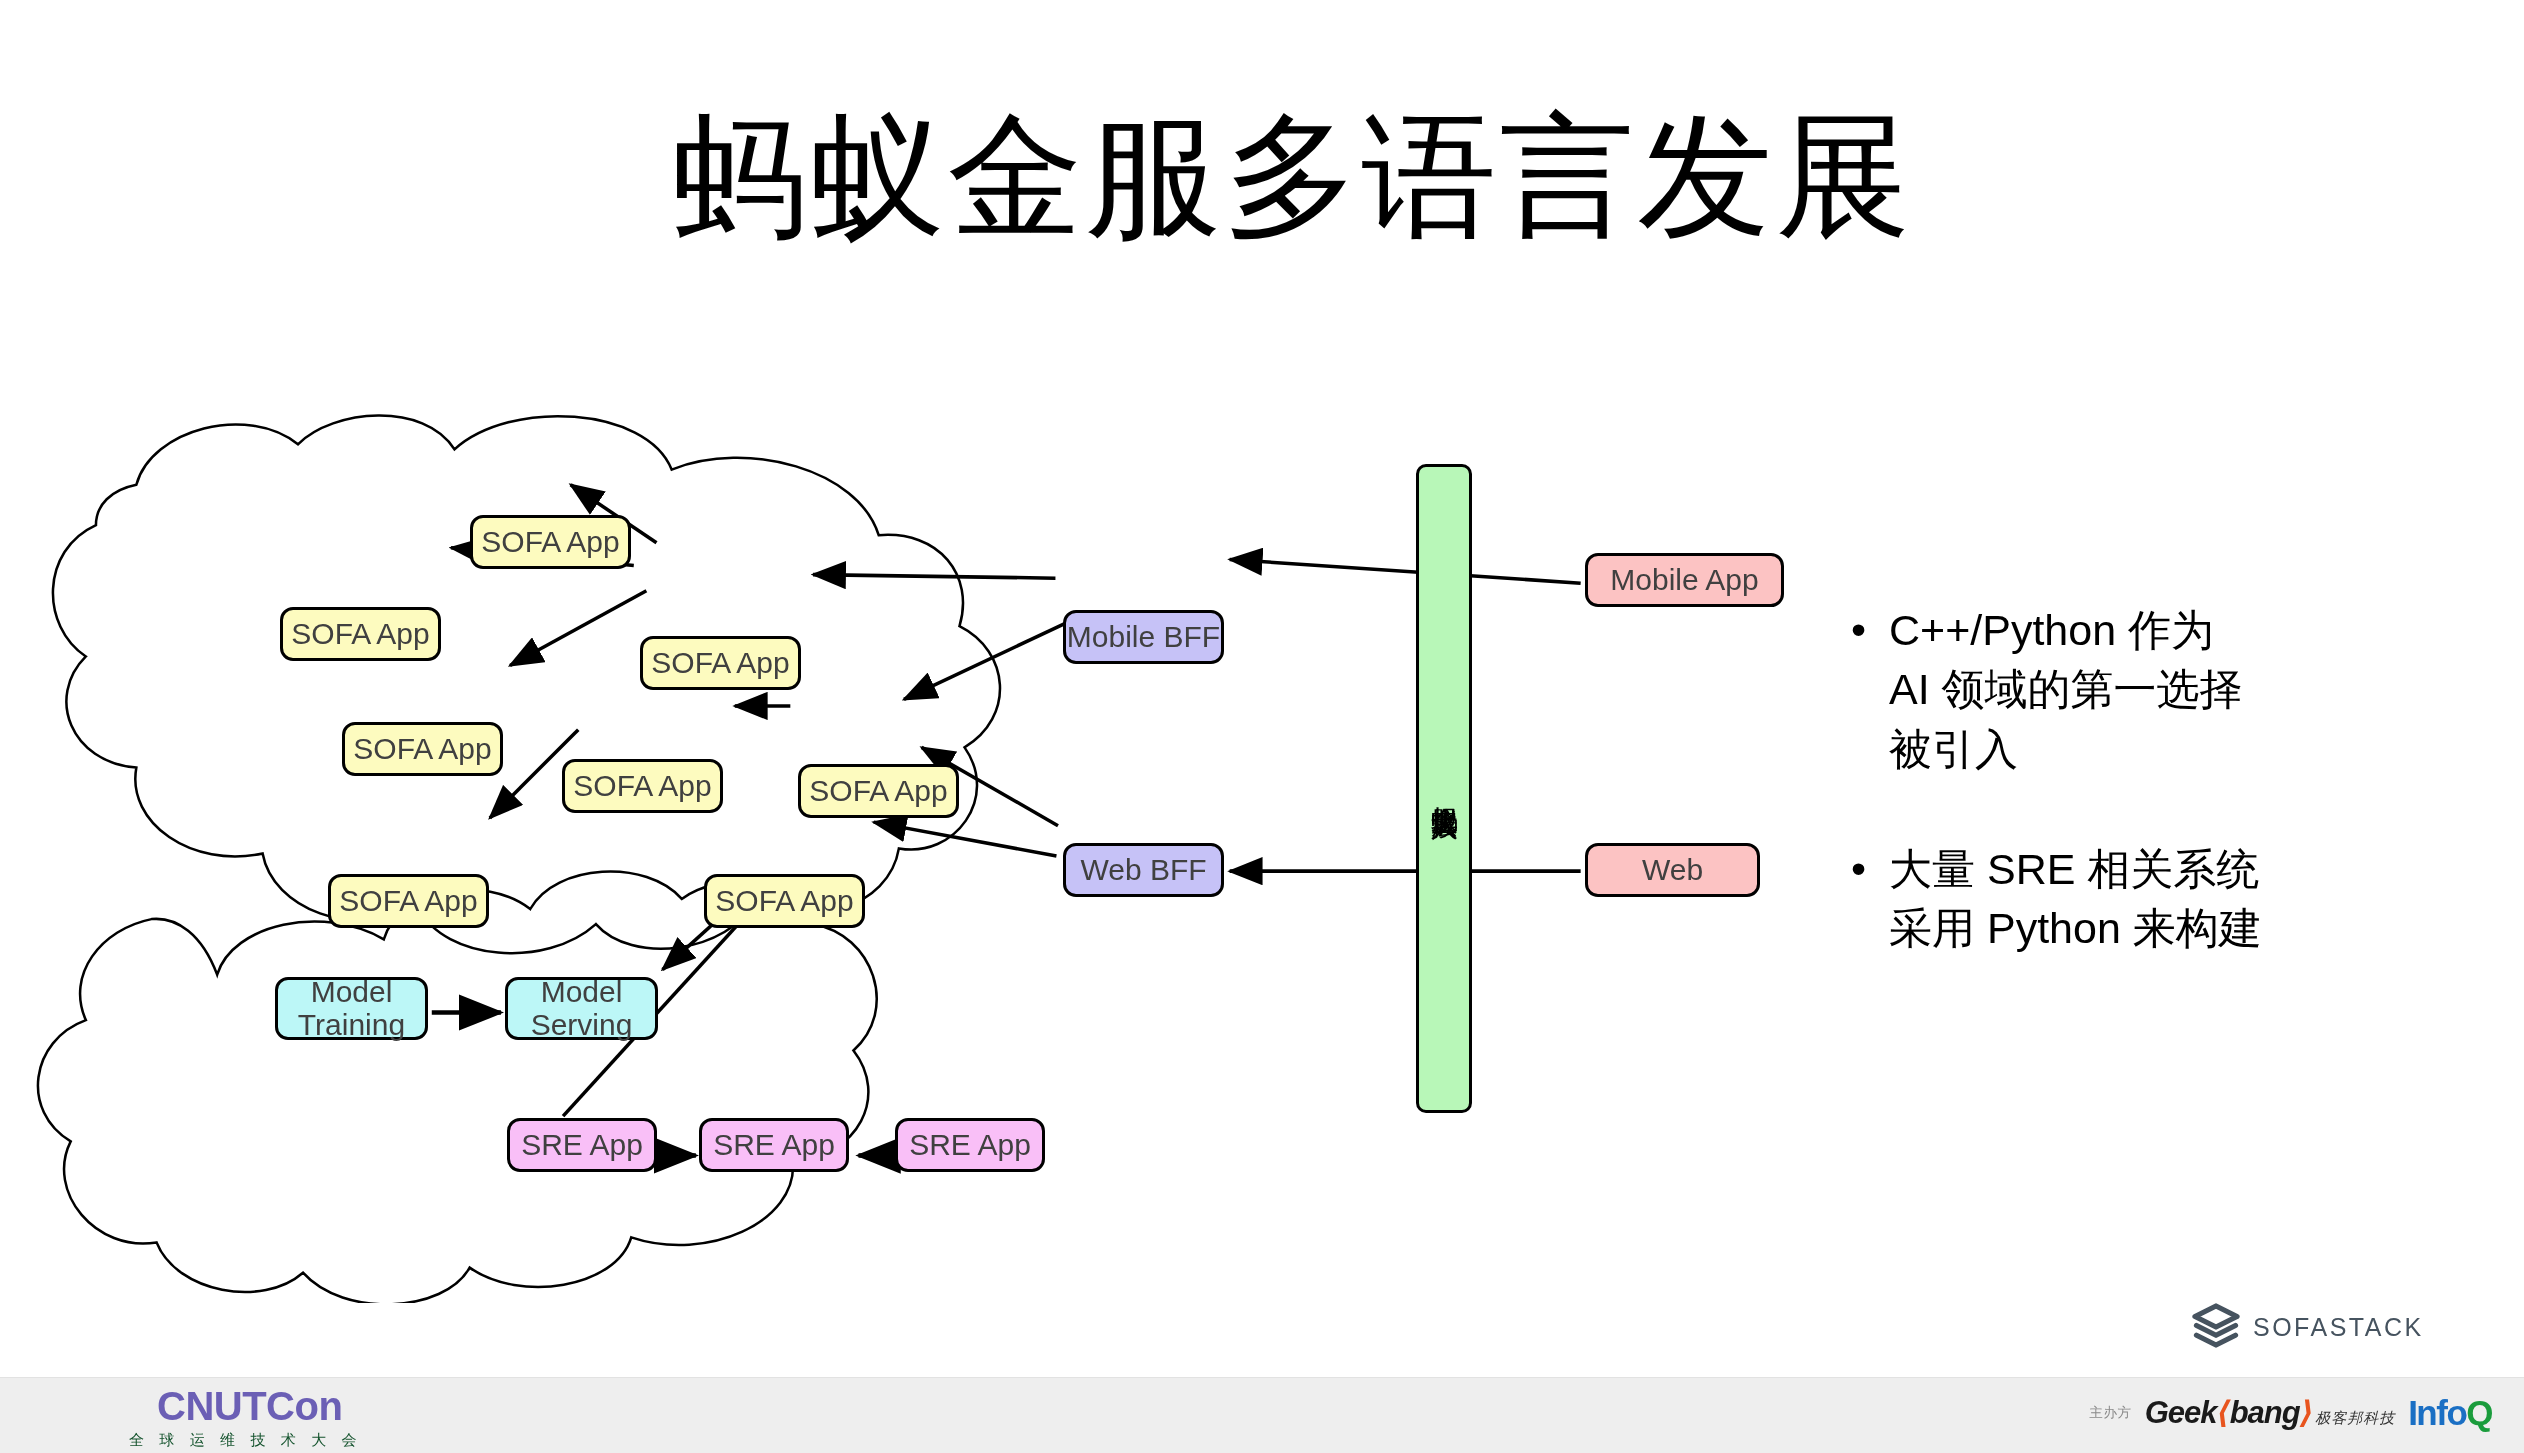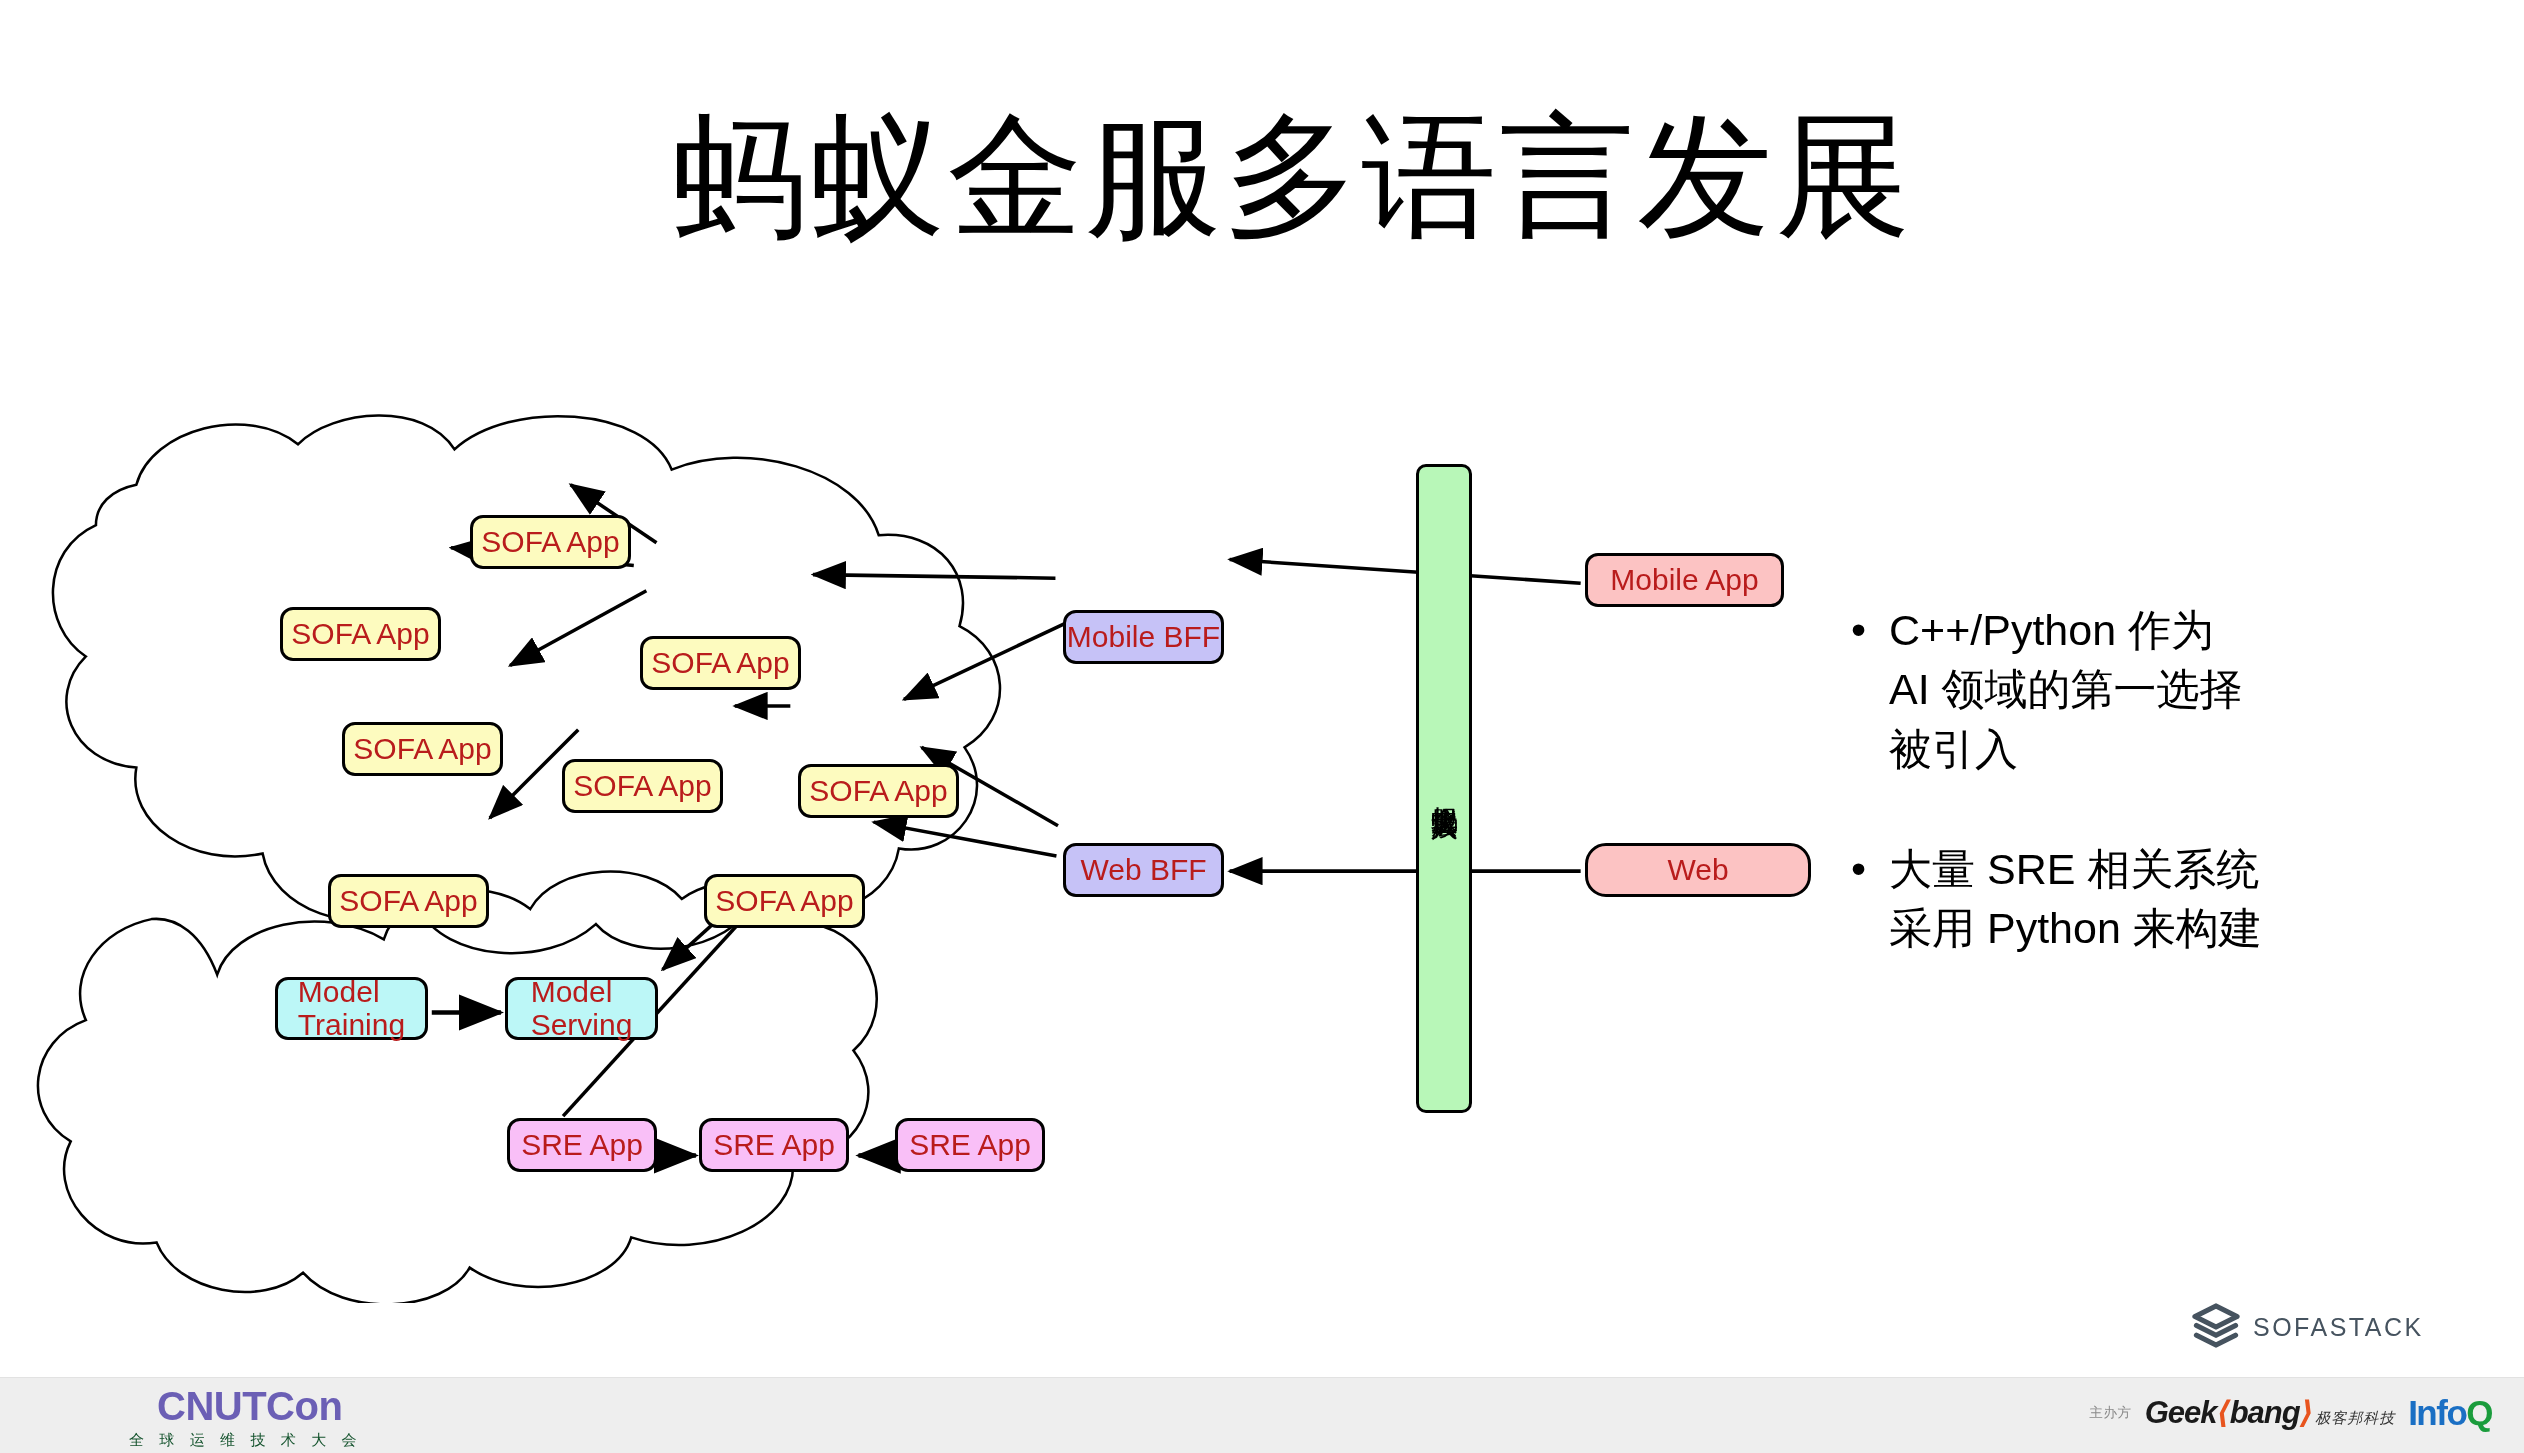--- a/index.html
+++ b/index.html
@@ -48,24 +48,24 @@
   }
 
   .node {
     position: absolute;
     box-sizing: border-box;
     border: 3.5px solid #000000;
     border-radius: 13px;
     display: flex;
     align-items: center;
     justify-content: center;
-    text-align: left;
+    text-align: center;
     font-size: 30px;
     line-height: 1.08;
-    color: #b91c1c;
+    color: #404040;
     font-family: "Liberation Sans", "DejaVu Sans", sans-serif;
     white-space: pre-line;
   }
   .node.sofa   { background: #fdfbbf; }
   .node.bff    { background: #c6c2f7; }
   .node.client { background: #fcc3c3; }
   .node.model  { background: #bcf7f7; }
   .node.sre    { background: #f9bff7; }
 
   
@@ -276,21 +276,21 @@
   <div class="node sofa" style="left:342px;  top:308px;  width:161px; height:54px;">SOFA App</div>
   <div class="node sofa" style="left:562px; top:345px;  width:161px; height:54px;">SOFA App</div>
   <div class="node sofa" style="left:798px; top:350px;  width:161px; height:54px;">SOFA App</div>
   <div class="node sofa" style="left:328px;  top:460px;  width:161px; height:54px;">SOFA App</div>
   <div class="node sofa" style="left:704px; top:460px;  width:161px; height:54px;">SOFA App</div>
 
   <div class="node bff" style="left:1063px; top:196px; width:161px; height:54px;">Mobile BFF</div>
   <div class="node bff" style="left:1063px; top:429px; width:161px; height:54px;">Web BFF</div>
 
   <div class="node client" style="left:1585px; top:139px; width:199px; height:54px;">Mobile App</div>
-  <div class="node client" style="left:1585px; top:429px; width:226px; height:54px;border-radius:21px;">Web</div>
+  <div class="node client" style="left:1585px; top:429px; width:175px; height:54px;">Web</div>
 
   <div class="node model" style="left:275px;  top:563px; width:153px; height:63px;">Model
 Training</div>
   <div class="node model" style="left:505px; top:563px; width:153px; height:63px;">Model
 Serving</div>
 
   <div class="node sre" style="left:507px; top:704px; width:150px; height:54px;">SRE App</div>
   <div class="node sre" style="left:699px; top:704px; width:150px; height:54px;">SRE App</div>
   <div class="node sre" style="left:895px; top:704px; width:150px; height:54px;">SRE App</div>
 

